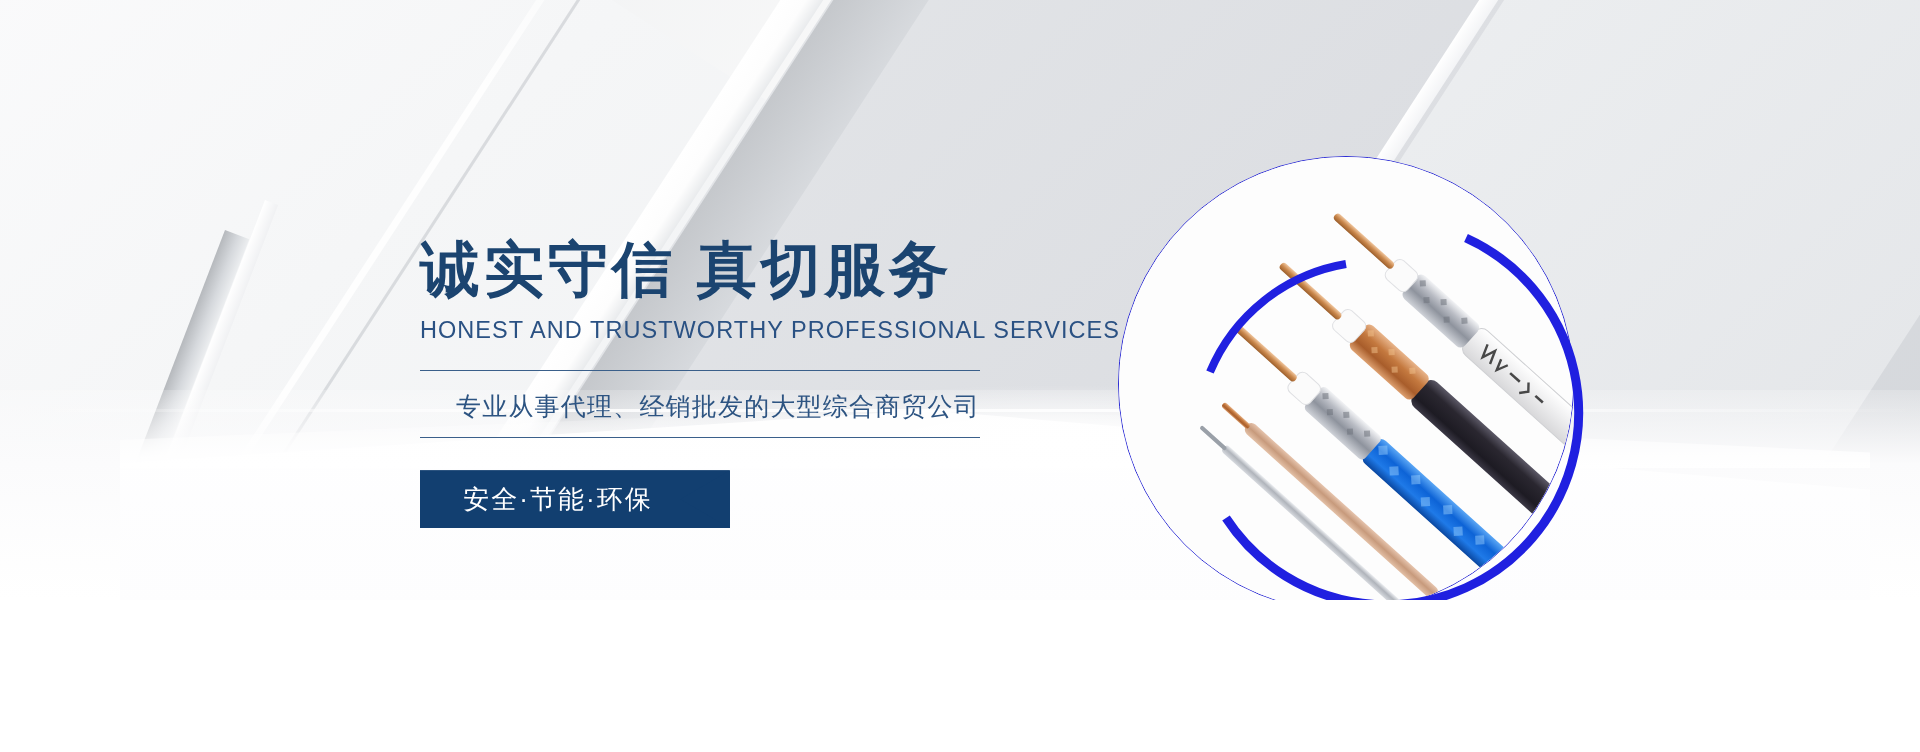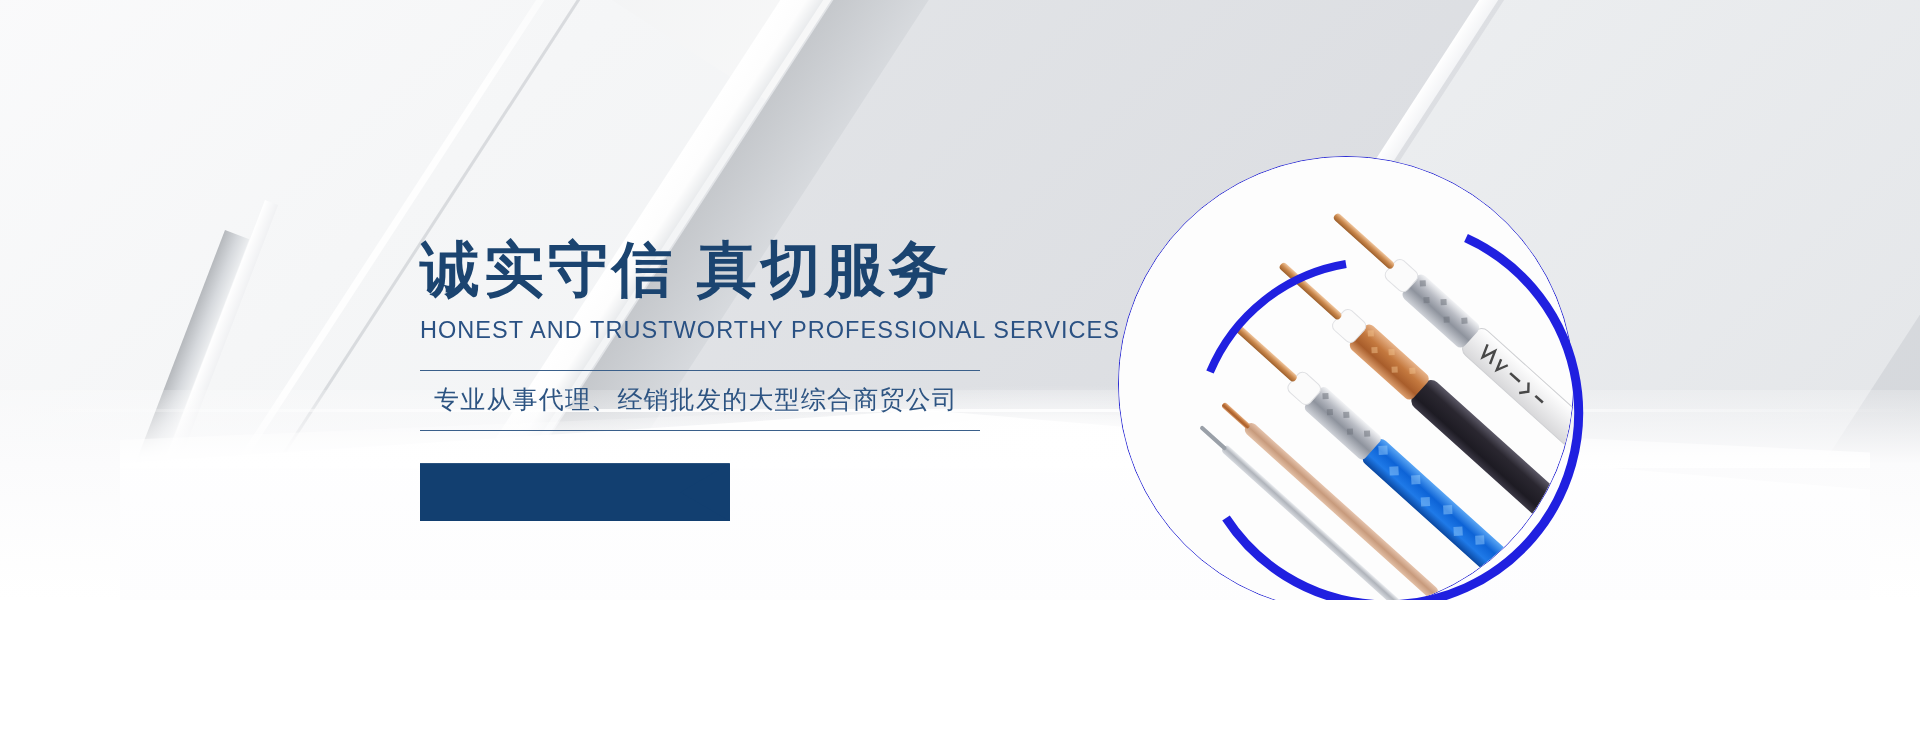--- a/index.html
+++ b/index.html
@@ -184,21 +184,22 @@
     font-weight: 500;
     letter-spacing: 1.05px;
     color: #2a5183;
     white-space: nowrap;
   }
   .desc-wrap {
     margin-top: 26px;
     border-top: 1.4px solid #3a5f8a;
     border-bottom: 1.4px solid #3a5f8a;
     width: 560px;
-    padding: 12px 0 14px 0;
+    padding: 19px 0 14px 0;
+    text-align: right;
   }
   .desc {
     font-size: 25px;
     letter-spacing: 1.2px;
     color: #2d5482;
     white-space: nowrap;
     margin: 0;
     padding-left: 14px;
   }
 
@@ -297,20 +298,21 @@
     <h1 class="headline">诚实守信 真切服务</h1>
 
     <div class="subline">HONEST AND TRUSTWORTHY PROFESSIONAL SERVICES</div>
 
     <div class="desc-wrap">
       <p class="desc">专业从事代理、经销批发的大型综合商贸公司</p>
     </div>
 
     <div class="tag">
       <div class="tag-body"></div>
+      <span class="tag-label">安全·节能·环保</span>
     </div>
 
   </div>
 
   <div class="circle-wrap">
 
     <div class="photo">
       <div class="photo-bg"></div>
 
       <svg width="456" height="456" viewBox="0 0 456 456" style="position:absolute; inset:0;">

